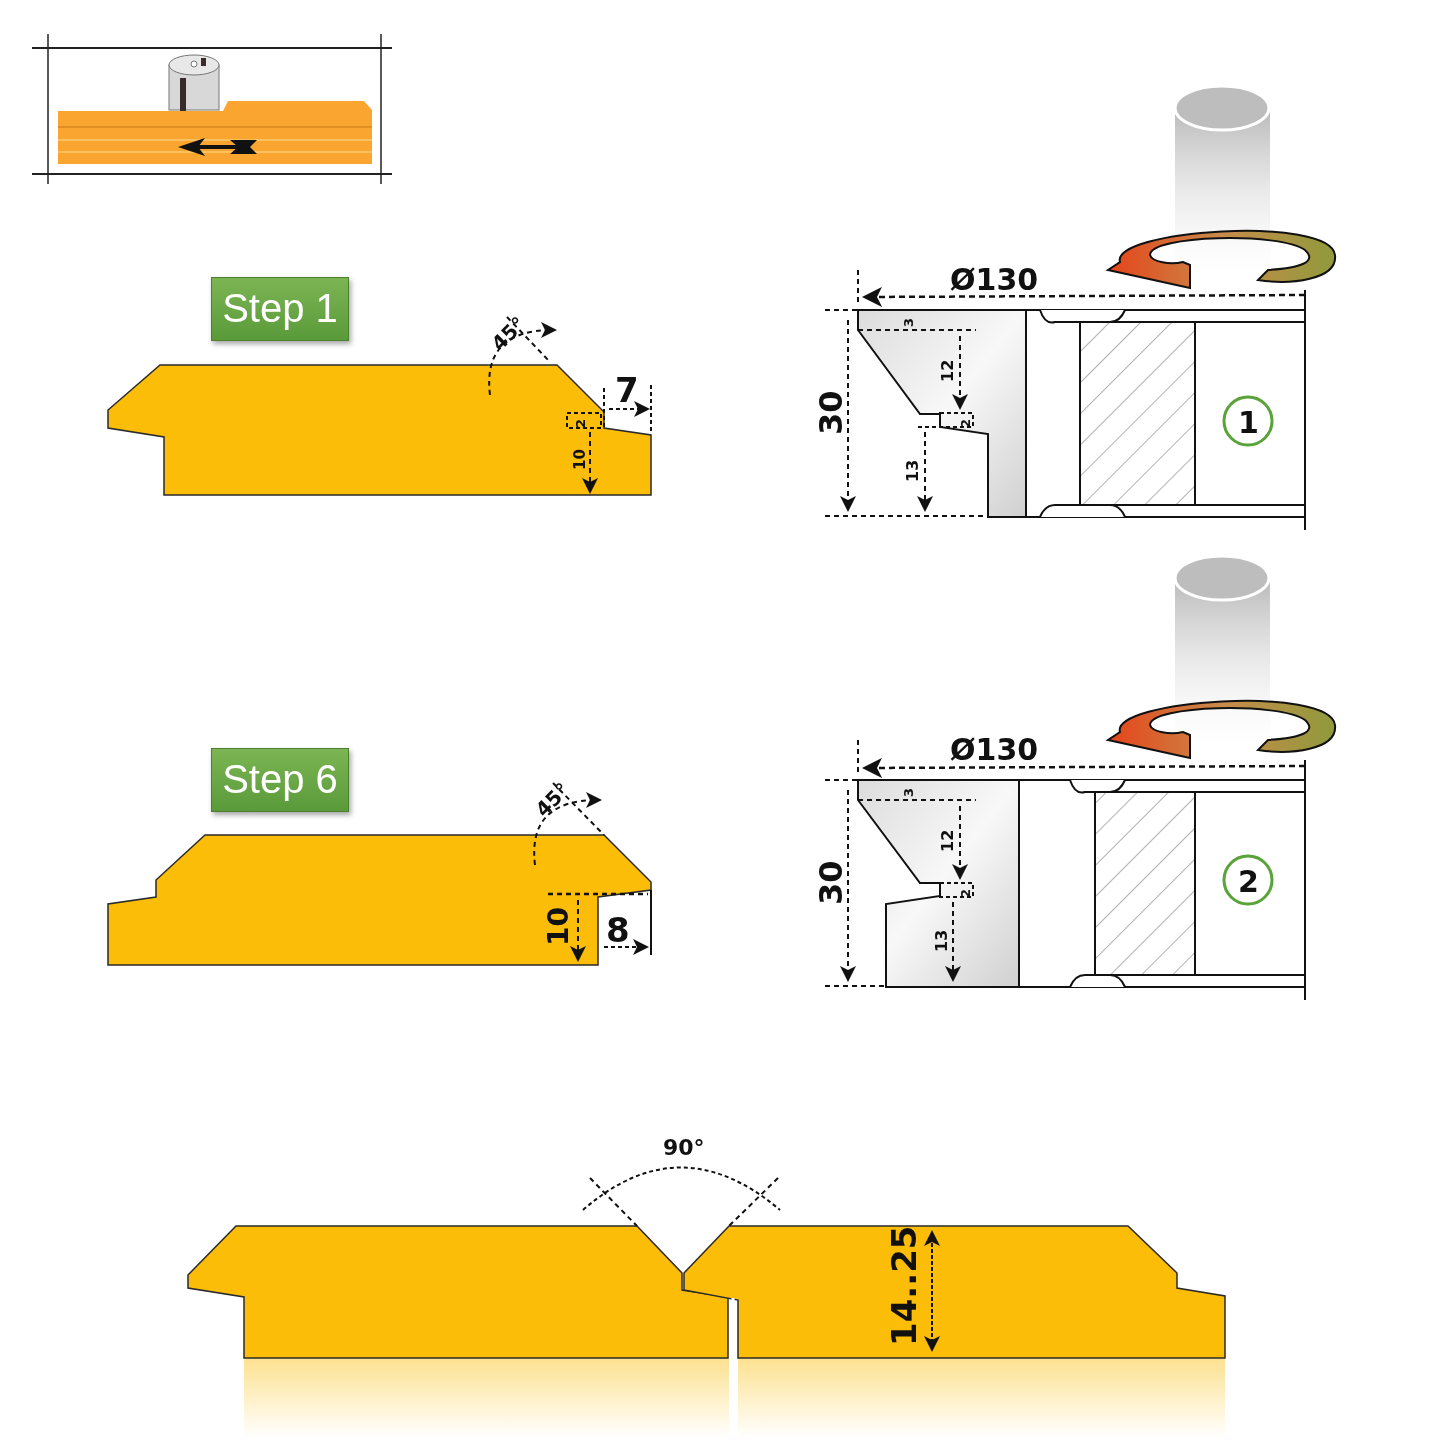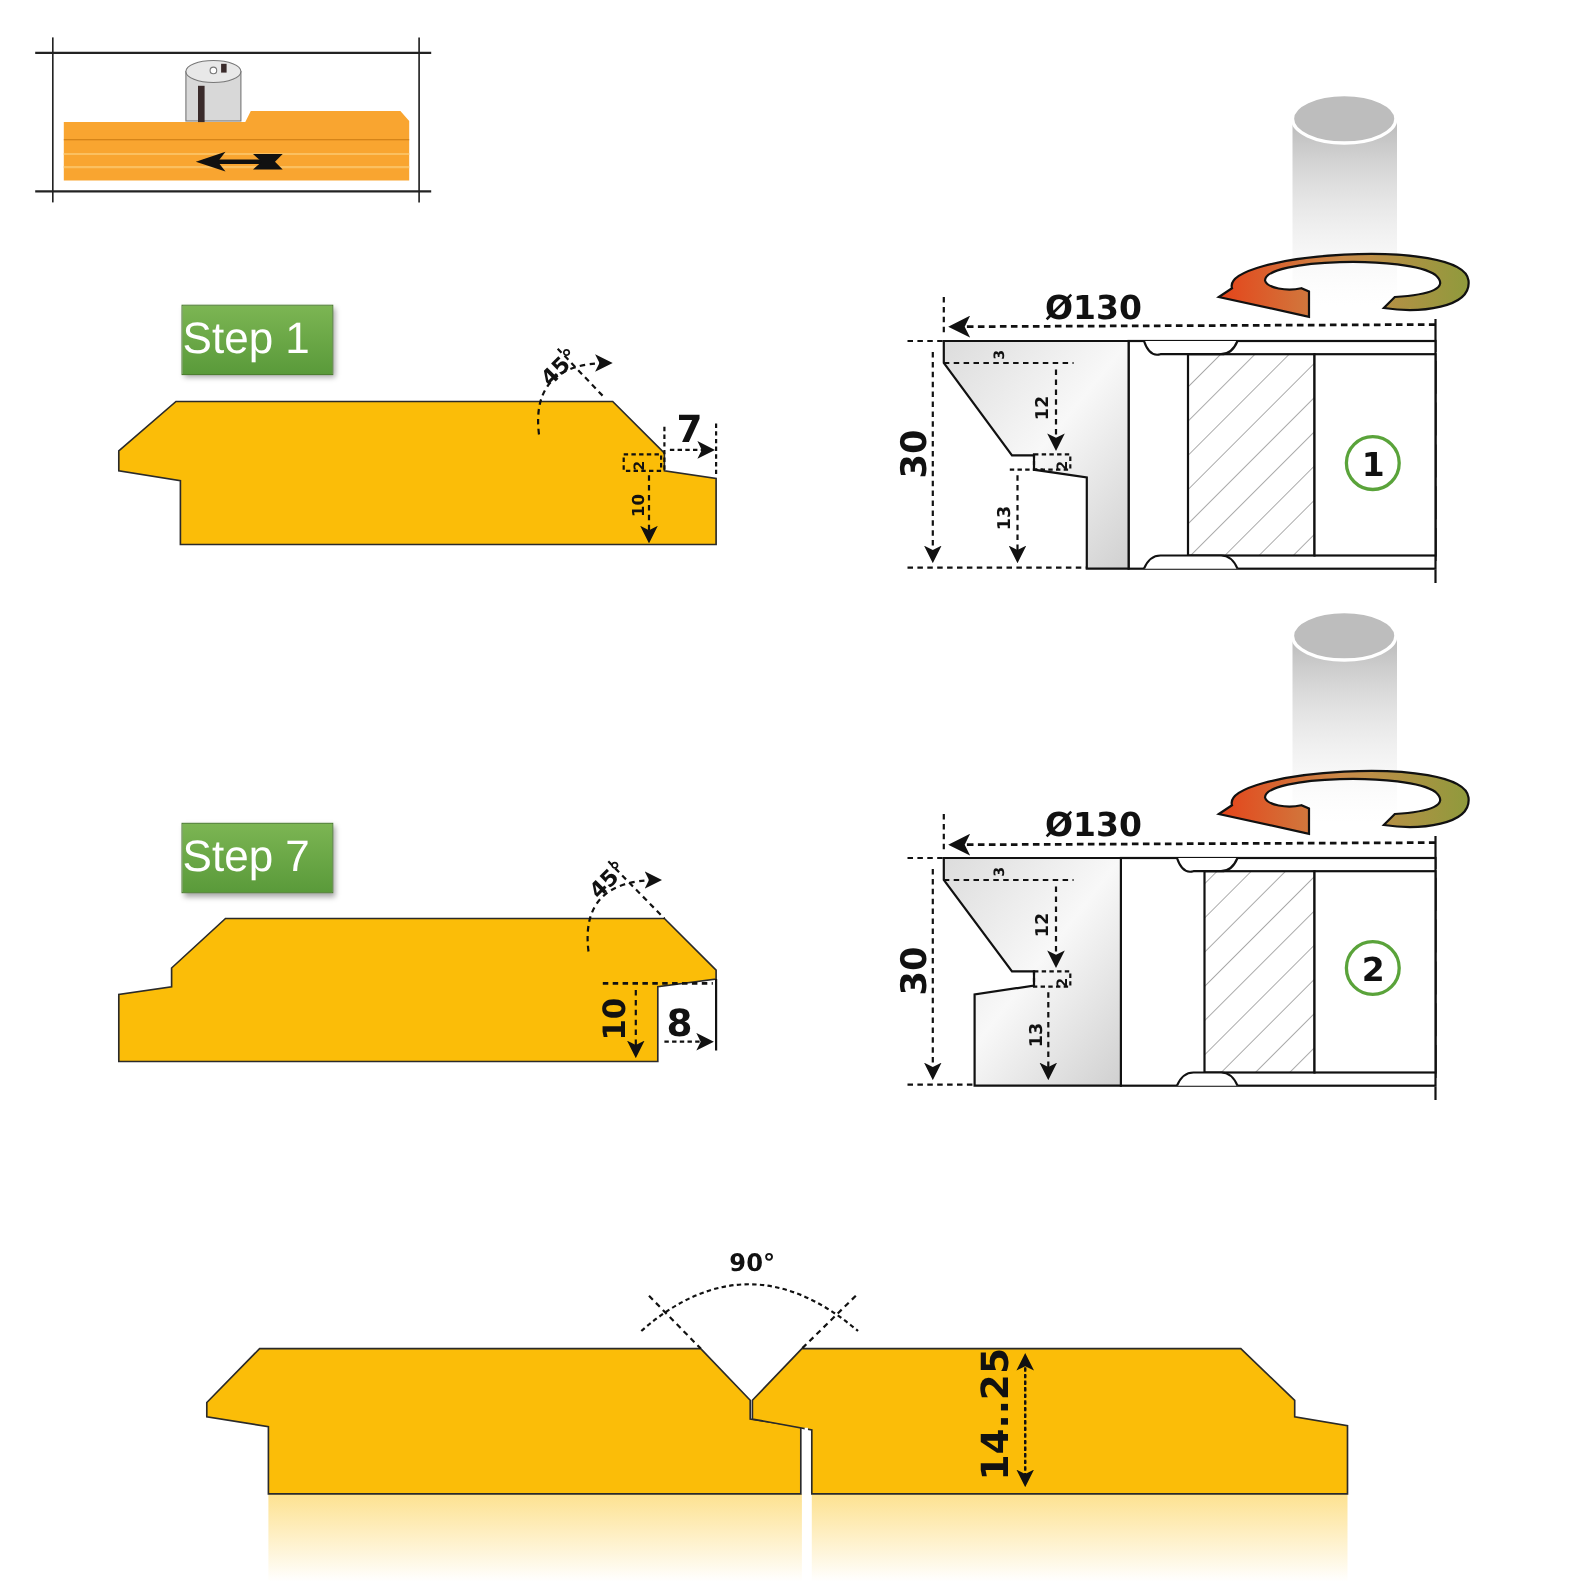--- a/index.html
+++ b/index.html
@@ -1,18 +1,18 @@
 <!DOCTYPE html>
 <html><head>
 <meta charset="utf-8">
 <style>
   html,body{margin:0;padding:0;background:#ffffff;}
   body{width:1445px;height:1445px;position:relative;overflow:hidden;font-family:"DejaVu Sans",sans-serif;}
   svg{position:absolute;left:0;top:0;}
-  .step-badge{position:absolute;width:136px;height:62px;background:linear-gradient(#7cb553,#5a9a3a);border:1px solid #4d7f30;box-shadow:2px 3px 5px rgba(0,0,0,0.35);color:#fff;font-family:"Liberation Sans",sans-serif;font-size:40px;line-height:60px;}
+  .step-badge{position:absolute;width:136px;height:62px;background:linear-gradient(#7cb553,#5a9a3a);border:1px solid #4d7f30;box-shadow:2px 3px 5px rgba(0,0,0,0.35);color:#fff;font-family:"Liberation Sans",sans-serif;font-size:40px;line-height:60px;text-align:center;margin-left:46px;}
   .lbl{font-family:"DejaVu Sans",sans-serif;font-weight:bold;fill:#111;}
 </style>
 </head>
 <body>
 
 <svg width="1445" height="1445" viewBox="0 0 1445 1445">
   <defs>
     <linearGradient id="spindle" x1="0" y1="0" x2="0" y2="1">
       <stop offset="0" stop-color="#b9b9b9"></stop>
       <stop offset="1" stop-color="#ffffff" stop-opacity="0.2"></stop>
@@ -183,13 +183,13 @@
   <text class="lbl" x="0" y="0" font-size="16" transform="translate(953,852) rotate(-90)">12</text>
   <text class="lbl" x="0" y="0" font-size="13" transform="translate(970,898) rotate(-90)">2</text>
   <text class="lbl" x="0" y="0" font-size="16" transform="translate(947,952) rotate(-90)">13</text>
   <text class="lbl" x="1238" y="892" font-size="30">2</text>
 
   <text class="lbl" x="663" y="1155" font-size="22">90°</text>
   <text class="lbl" x="0" y="0" font-size="34" transform="translate(916,1346) rotate(-90)">14..25</text>
 </svg>
 
 <div class="step-badge" style="left:165px;top:277px;">Step 1</div>
-<div class="step-badge" style="left:165px;top:748px;">Step 7</div>
+<div class="step-badge" style="left:165px;top:748px;">Step 6</div>
 
 </body></html>

